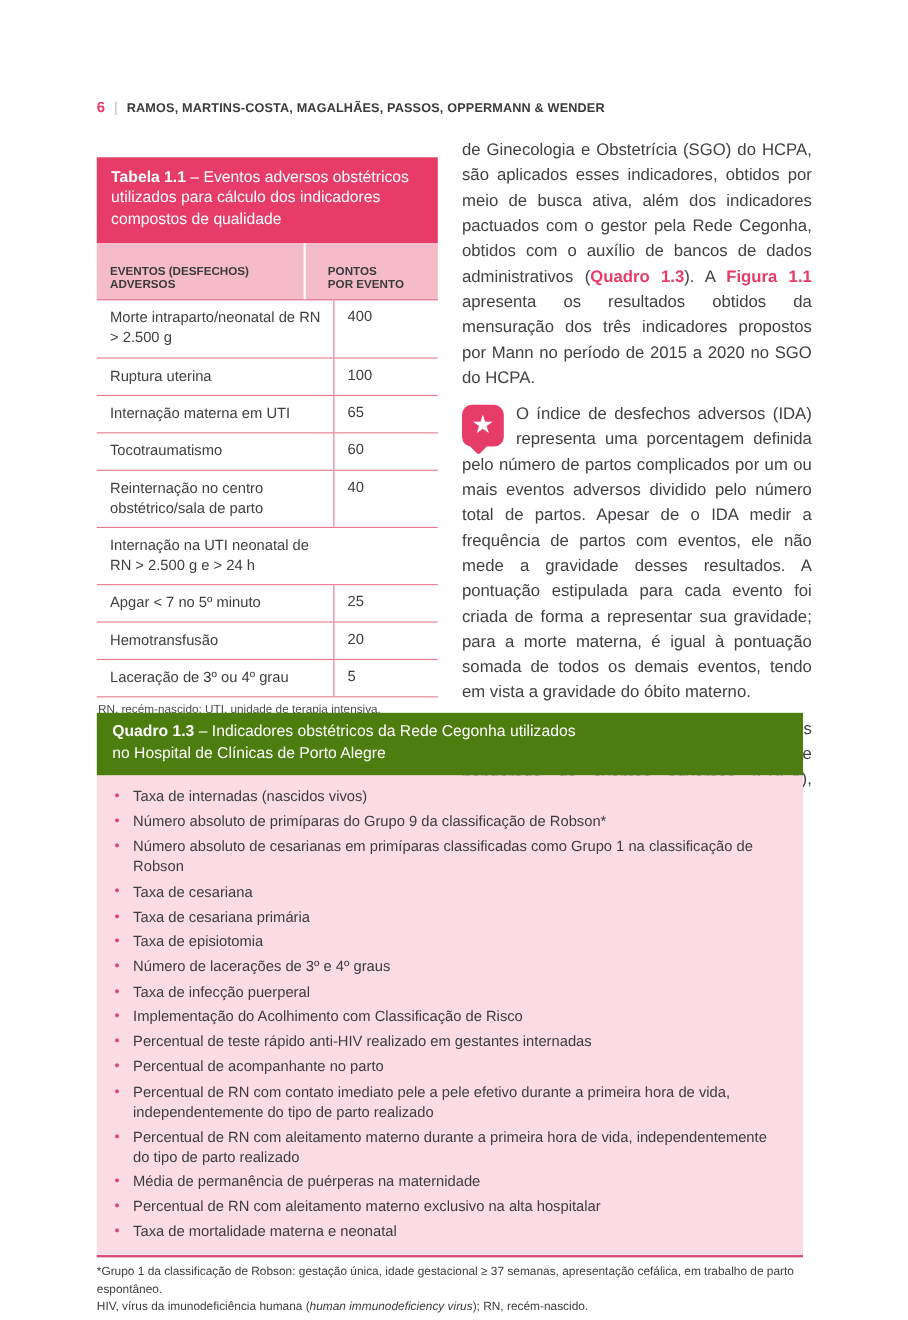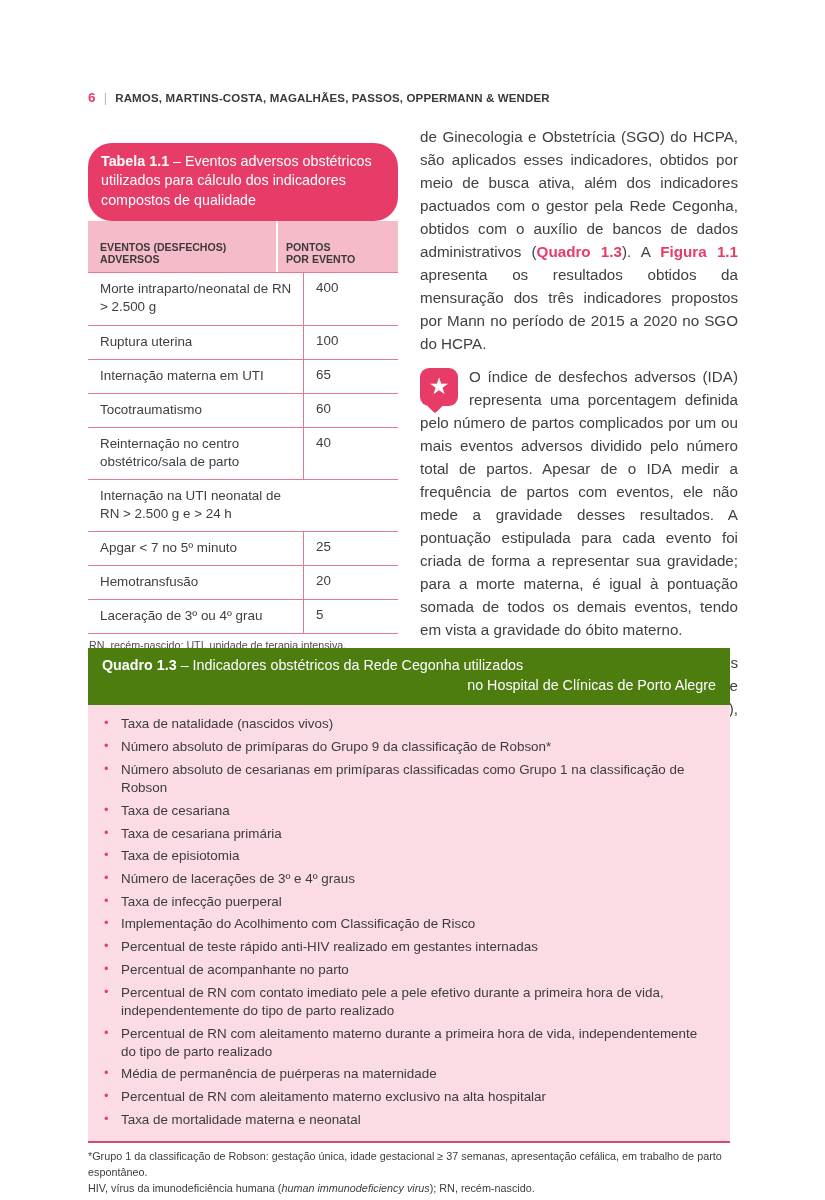--- a/index.html
+++ b/index.html
@@ -20,32 +20,32 @@
     display: flex; align-items: baseline; gap: 8px;
   }
   .running-head .pg { color: #e73c68; font-size: 13.5px; }
   .running-head .sep { color: #b9b9bd; font-weight: normal; font-size: 13px; }
 
   
   .tbl { position: absolute; left: 88px; top: 143px; width: 310px; }
   .tbl-title {
     background: #e73c68; color: #ffffff;
     padding: 9px 13px 11px 13px;
-    font-size: 14.3px; line-height: 1.36; border-radius: 24px;
+    font-size: 14.3px; line-height: 1.36;
   }
   .tbl-title b { font-weight: bold; }
   .tbl-head { display: flex; background: #f5bbc9; border-bottom: 1px solid #e5798f; }
   .th1 {
     width: 188px; padding: 20px 8px 7px 12px;
     font-size: 10.6px; font-weight: bold; color: #3a3a3c;
     display: flex; align-items: flex-end;
   }
   .th2 {
     flex: 1; border-left: 2px solid #ffffff;
-    padding: 7px 6px 7px 8px;
+    padding: 7px 6px 7px 20px;
     font-size: 10.6px; font-weight: bold; color: #3a3a3c;
     display: flex; flex-direction: column; justify-content: flex-end;
   }
   .t-row { display: flex; border-bottom: 1px solid #e5798f; }
   .tc1 { width: 215px; padding: 7px 10px 8px 12px; font-size: 13.4px; line-height: 1.35; }
   .tc2 { flex: 1; border-left: 1px solid #e5798f; padding: 7px 6px 8px 12px; font-size: 13.4px; }
   .tbl-footnote {
     font-size: 10.7px; color: #4c4c50; padding: 5px 1px 7px 1px;
     border-bottom: 1px solid #e9а... ;
   }
@@ -77,21 +77,21 @@
   }
 
   
   .quadro { position: absolute; left: 88px; top: 648px; width: 642px; }
   .q-head {
     background: #4d7c0f; color: #ffffff;
     padding: 8px 14px 10px 14px;
     font-size: 14.3px; line-height: 1.38;
   }
   .q-head b { font-weight: bold; }
-  .q-head .line2 { display: block; text-align: right; }
+  .q-head .line2 { display: block; }
   .q-body {
     background: #fbdce4; padding: 10px 16px 12px 14px;
     border-bottom: 2px solid #d4496f;
   }
   .q-item {
     position: relative; padding-left: 19px;
     font-size: 13.4px; line-height: 1.36; color: #3c3c40;
     margin-bottom: 4.5px;
   }
   .q-item:last-child { margin-bottom: 0; }
@@ -165,21 +165,21 @@
 
 <div class="col-right">
   <p><span>de Ginecologia e Obstetrícia (SGO) do HCPA, são aplicados esses indicadores, obtidos por meio de busca ativa, além dos indicadores pactuados com o gestor pela Rede Cegonha, obtidos com o auxílio de bancos de dados administrativos (</span><span class="xref">Quadro 1.3</span><span>). A </span><span class="xref">Figura 1.1</span><span> apresenta os resultados obtidos da mensuração dos três indicadores propostos por Mann no período de 2015 a 2020 no SGO do HCPA.</span></p>
   <p><span class="star-badge"><span class="glyph">★</span></span><span>O índice de desfechos adversos (IDA) representa uma porcentagem definida pelo número de partos complicados por um ou mais eventos adversos dividido pelo número total de partos. Apesar de o IDA medir a frequência de partos com eventos, ele não mede a gravidade desses resultados. A pontuação estipulada para cada evento foi criada de forma a representar sua gravidade; para a morte materna, é igual à pontuação somada de todos os demais eventos, tendo em vista a gravidade do óbito materno.</span></p>
   <p class="indent">A partir dessas pontuações, foram criados outros dois indicadores adicionais, o escore ponderado de eventos adversos (EPEA), obtido por</p>
 </div>
 
 <div class="quadro">
   <div class="q-head"><b>Quadro 1.3</b><span> – Indicadores obstétricos da Rede Cegonha utilizados</span><span class="line2">no Hospital de Clínicas de Porto Alegre</span></div>
   <div class="q-body">
-      <div class="q-item"><span class="bullet">•</span><span>Taxa de natalidade (nascidos vivos)</span></div>
+      <div class="q-item"><span class="bullet">•</span><span>Taxa de internadas (nascidos vivos)</span></div>
       <div class="q-item"><span class="bullet">•</span><span>Número absoluto de primíparas do Grupo 9 da classificação de Robson*</span></div>
       <div class="q-item"><span class="bullet">•</span><span>Número absoluto de cesarianas em primíparas classificadas como Grupo 1 na classificação de Robson</span></div>
       <div class="q-item"><span class="bullet">•</span><span>Taxa de cesariana</span></div>
       <div class="q-item"><span class="bullet">•</span><span>Taxa de cesariana primária</span></div>
       <div class="q-item"><span class="bullet">•</span><span>Taxa de episiotomia</span></div>
       <div class="q-item"><span class="bullet">•</span><span>Número de lacerações de 3º e 4º graus</span></div>
       <div class="q-item"><span class="bullet">•</span><span>Taxa de infecção puerperal</span></div>
       <div class="q-item"><span class="bullet">•</span><span>Implementação do Acolhimento com Classificação de Risco</span></div>
       <div class="q-item"><span class="bullet">•</span><span>Percentual de teste rápido anti-HIV realizado em gestantes internadas</span></div>
       <div class="q-item"><span class="bullet">•</span><span>Percentual de acompanhante no parto</span></div>

